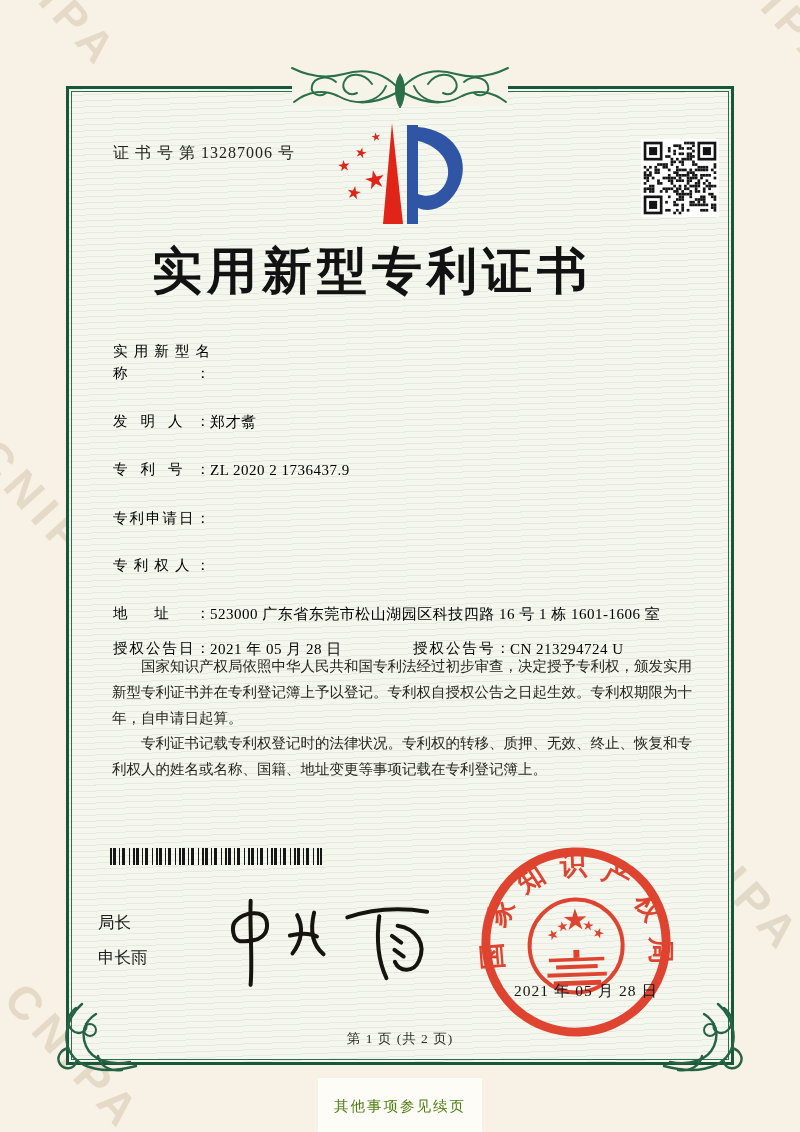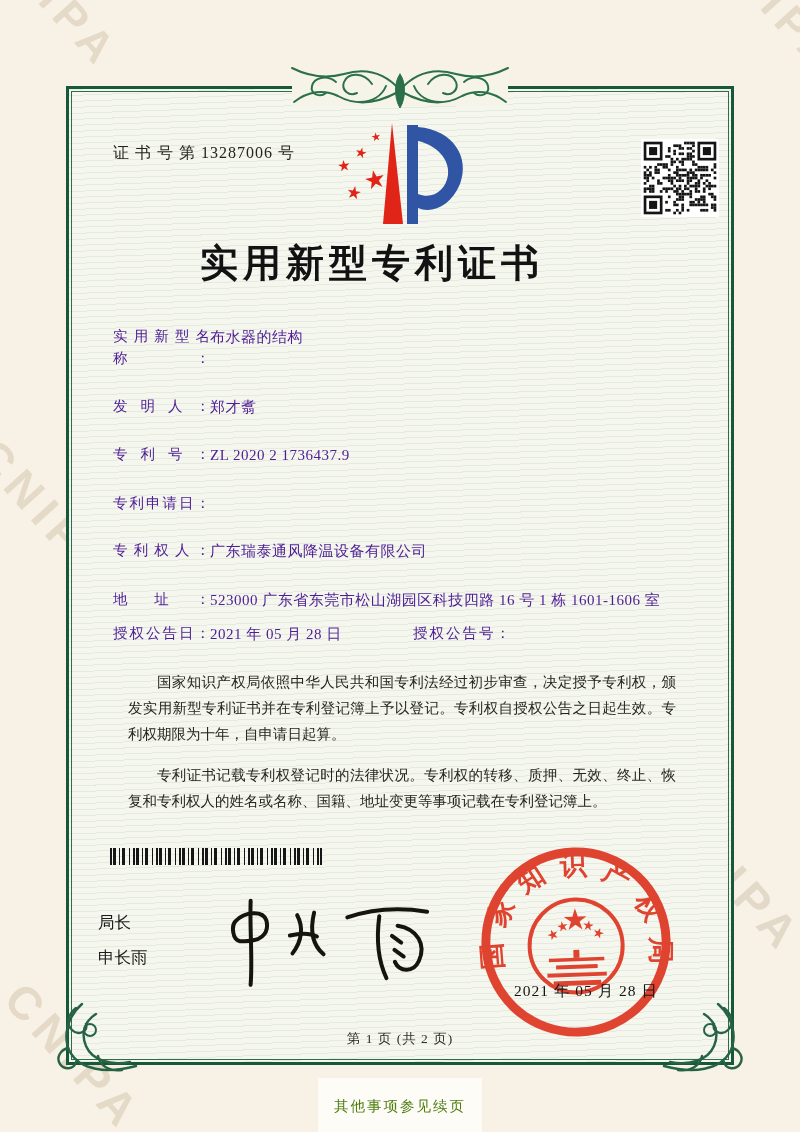--- a/index.html
+++ b/index.html
@@ -40,42 +40,42 @@
   .ornament{position:absolute;pointer-events:none;}
   
   .cert-no{
     position:absolute;left:113px;top:131px;
     font-size:16px;color:#252520;letter-spacing:1px;margin-top:12px;
   }
   .logo{position:absolute;left:330px;top:118px;}
   .qr{position:absolute;left:641px;top:139px;}
   .doc-title{
     position:absolute;left:0;top:238px;width:744px;
-    text-align:center;font-size:38px;font-weight:bold;color:#121212;
+    text-align:center;font-size:50px;font-weight:bold;color:#121212;
     letter-spacing:5px;
   }
   
-  .fields{position:absolute;left:113px;top:326px;width:578px;color:#4c1d95;}
+  .fields{position:absolute;left:113px;top:341px;width:578px;color:#000000;}
   .frow{display:flex;margin-bottom:26px;font-size:15px;line-height:1.5;}
   .flabel{
     flex:none;width:97px;font-size:14.5px;
     text-align:justify;text-align-last:justify;
   }
   .fvalue{flex:1;padding-left:0px;letter-spacing:0.5px;}
   .frow.address{margin-bottom:12px;}
   .frow.grant{margin-bottom:4px;}
   .pair1{display:flex;width:300px;flex:none;}
   .pair2{display:flex;flex:1;justify-content:space-between;}
   
   .body-text{
     position:absolute;left:112px;top:654px;width:580px;
     font-size:14.5px;line-height:1.78;color:#26261f;
     text-align:justify;
   }
-  .body-text p{margin:16px;text-indent:2em;}
+  .body-text p{margin:0;text-indent:2em;}
   
   .barcode{
     position:absolute;left:110px;top:848px;width:212px;height:17px;
     background:repeating-linear-gradient(90deg,
       #161616 0 2px, transparent 2px 3px,
       #161616 3px 6px, transparent 6px 9px,
       #161616 9px 10px, transparent 10px 12px,
       #161616 12px 15px, transparent 15px 19px,
       #161616 19px 20px, transparent 20px 23px);
   }
@@ -429,48 +429,47 @@
         <rect x="12" y="27" width="1" height="1"></rect>
         <rect x="14" y="27" width="1" height="1"></rect>
       </g>
   </svg>
 
   <div class="doc-title">实用新型专利证书</div>
 
   <div class="fields">
     <div class="frow">
       <div class="flabel">实用新型名称：</div>
-      <div class="fvalue">布水器的结构</div>
     </div>
     <div class="frow">
       <div class="flabel">发明人：</div>
       <div class="fvalue">郑才翥</div>
     </div>
     <div class="frow">
       <div class="flabel">专利号：</div>
       <div class="fvalue">ZL 2020 2 1736437.9</div>
     </div>
     <div class="frow">
       <div class="flabel">专利申请日：</div>
     </div>
     <div class="frow">
       <div class="flabel">专利权人：</div>
-      <div class="fvalue">广东瑞泰通风降温设备有限公司</div>
     </div>
     <div class="frow address">
       <div class="flabel">地址：</div>
       <div class="fvalue" style="width:470px;flex:none;">523000 广东省东莞市松山湖园区科技四路 16 号 1 栋 1601-1606 室</div>
     </div>
     <div class="frow grant">
       <div class="pair1">
         <div class="flabel">授权公告日：</div>
         <div class="fvalue">2021 年 05 月 28 日</div>
       </div>
       <div class="pair2">
         <div class="flabel">授权公告号：</div>
+        <div class="fvalue">CN 213294724 U</div>
       </div>
     </div>
   </div>
 
   <div class="body-text">
     <p>国家知识产权局依照中华人民共和国专利法经过初步审查，决定授予专利权，颁发实用新型专利证书并在专利登记簿上予以登记。专利权自授权公告之日起生效。专利权期限为十年，自申请日起算。</p>
     <p>专利证书记载专利权登记时的法律状况。专利权的转移、质押、无效、终止、恢复和专利权人的姓名或名称、国籍、地址变更等事项记载在专利登记簿上。</p>
   </div>
 
   <div class="barcode"></div>

